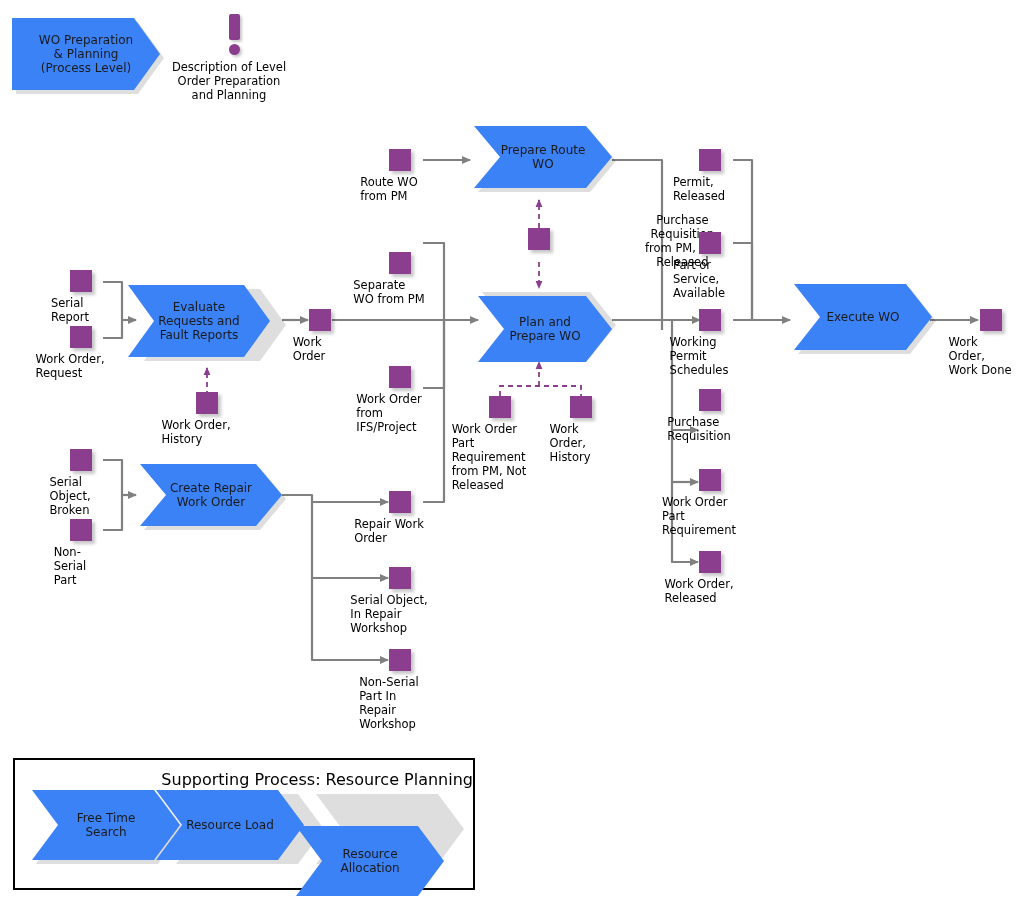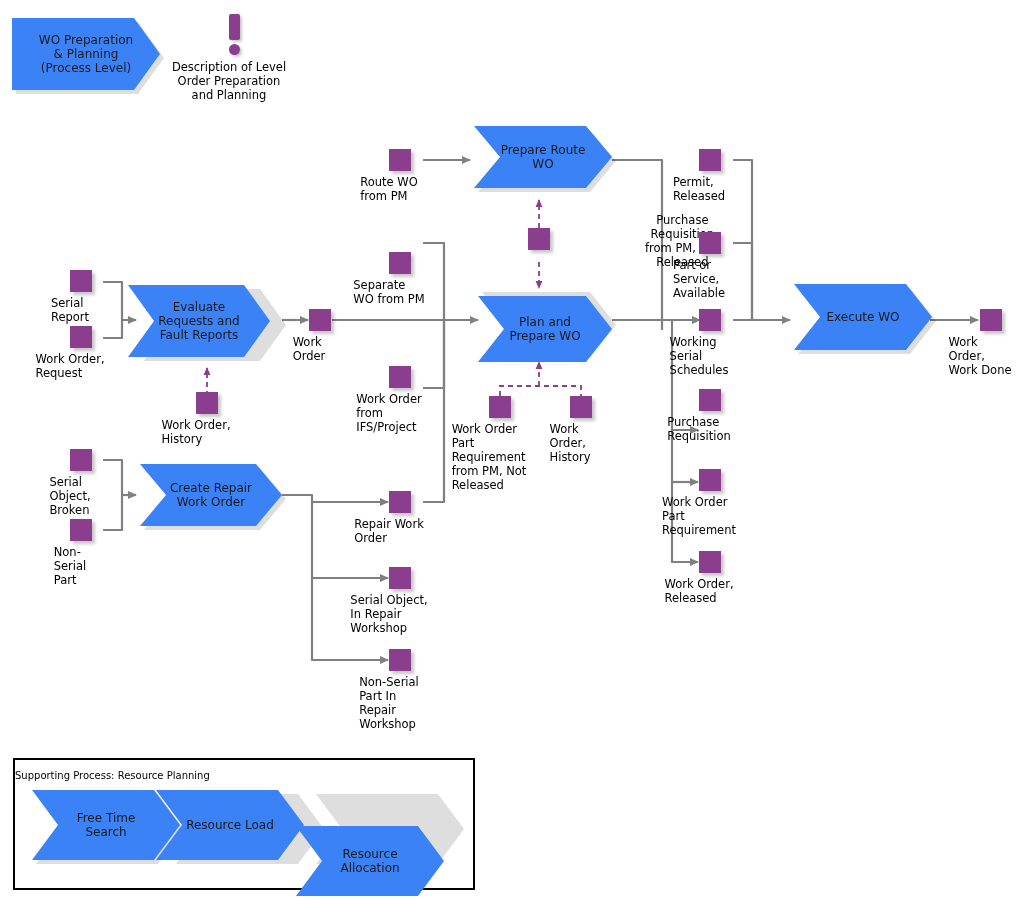--- a/index.html
+++ b/index.html
@@ -68,22 +68,22 @@
   .bang .btxt{
     position:absolute;top:46px;left:50%;transform:translateX(-50%);
     white-space:pre;text-align:center;font-size:11.5px;line-height:14px;
   }
 
   
   .groupbox{
     position:absolute;border:2px solid #000;background:#fff;
   }
   .grouptitle{
-    position:absolute;left:0;right:0;top:10px;text-align:left;
-    font-size:10px;color:#000;
+    position:absolute;left:0;right:0;top:10px;text-align:right;
+    font-size:16px;color:#000;
   }
 </style>
 </head>
 <body>
 
 <div id="canvas">
 
   <svg id="wires" viewBox="0 0 1034 900">
     <defs>
       <marker id="arrowGray" markerWidth="9" markerHeight="9" refX="8" refY="4.5" orient="auto" markerUnits="userSpaceOnUse">
@@ -311,21 +311,21 @@
   <div class="obj" style="left:699px;top:232px;">
     <span class="sq"></span>
     <span class="olbl">Part or
 Service,
 Available</span>
   </div>
 
   <div class="obj" style="left:699px;top:309px;">
     <span class="sq"></span>
     <span class="olbl">Working
-Serial
+Permit
 Schedules</span>
   </div>
 
   <div class="obj" style="left:699px;top:389px;">
     <span class="sq"></span>
     <span class="olbl">Purchase
 Requisition</span>
   </div>
 
   <div class="obj" style="left:699px;top:469px;">

